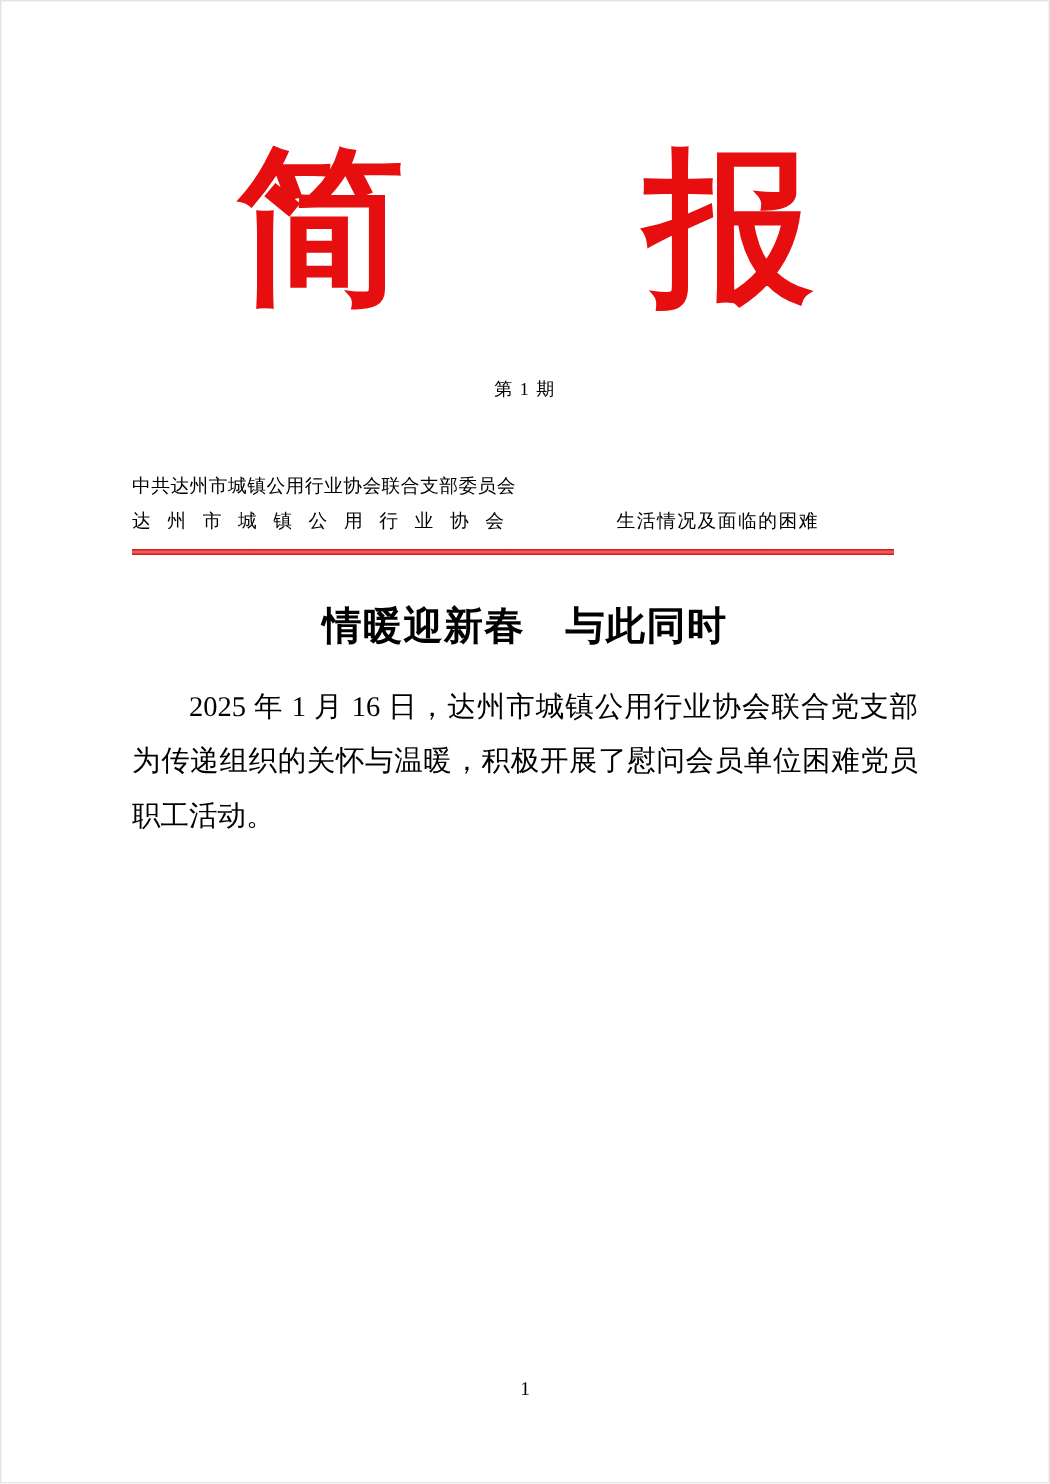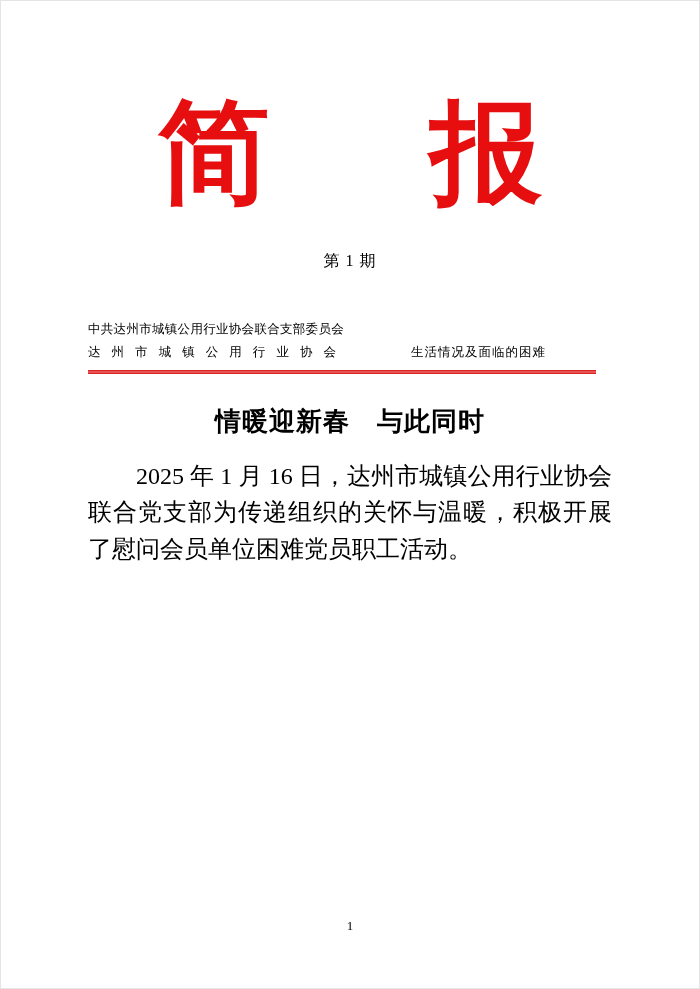--- a/index.html
+++ b/index.html
@@ -32,28 +32,29 @@
     font-size: 112px;
     font-weight: bold;
     line-height: 1.0;
     color: #e60e0e;
   }
   .masthead span { display: block; }
   
   .issue {
     margin-top: 42px;
     text-align: center;
-    font-size: 16px;
+    font-size: 12px;
     letter-spacing: 1px;
   }
   
   .org-block {
     margin-top: 46px;
     font-size: 12.5px;
     line-height: 23px;
+    font-family: Liberation Mono, monospace;
   }
   .org-line1 {
     letter-spacing: 0.3px;
     white-space: nowrap;
   }
   .org-line2-row {
     display: flex;
     justify-content: space-between;
     align-items: flex-end;
   }
@@ -78,21 +79,21 @@
   .headline {
     margin: 30px 0 0 0;
     text-align: center;
     font-size: 26px;
     font-weight: bold;
     letter-spacing: 1px;
   }
   
   .body-text {
     margin-top: 19px;
-    font-size: 24px;
+    font-size: 19px;
     line-height: 36.4px;
     text-align: justify;
     text-justify: inter-ideograph;
   }
   .body-text p {
     margin: 0;
     text-indent: 2em;
   }
   
   .footer {

